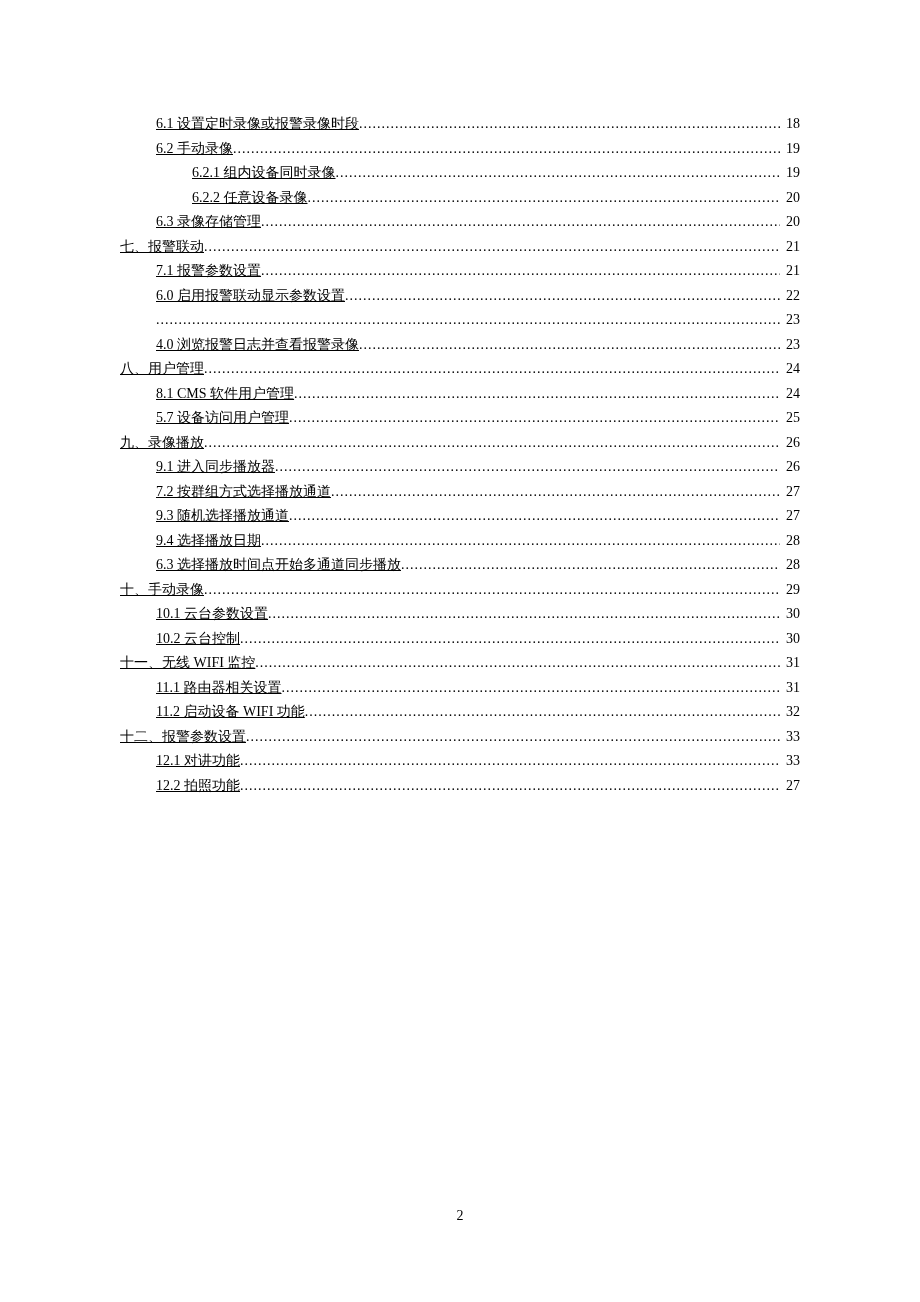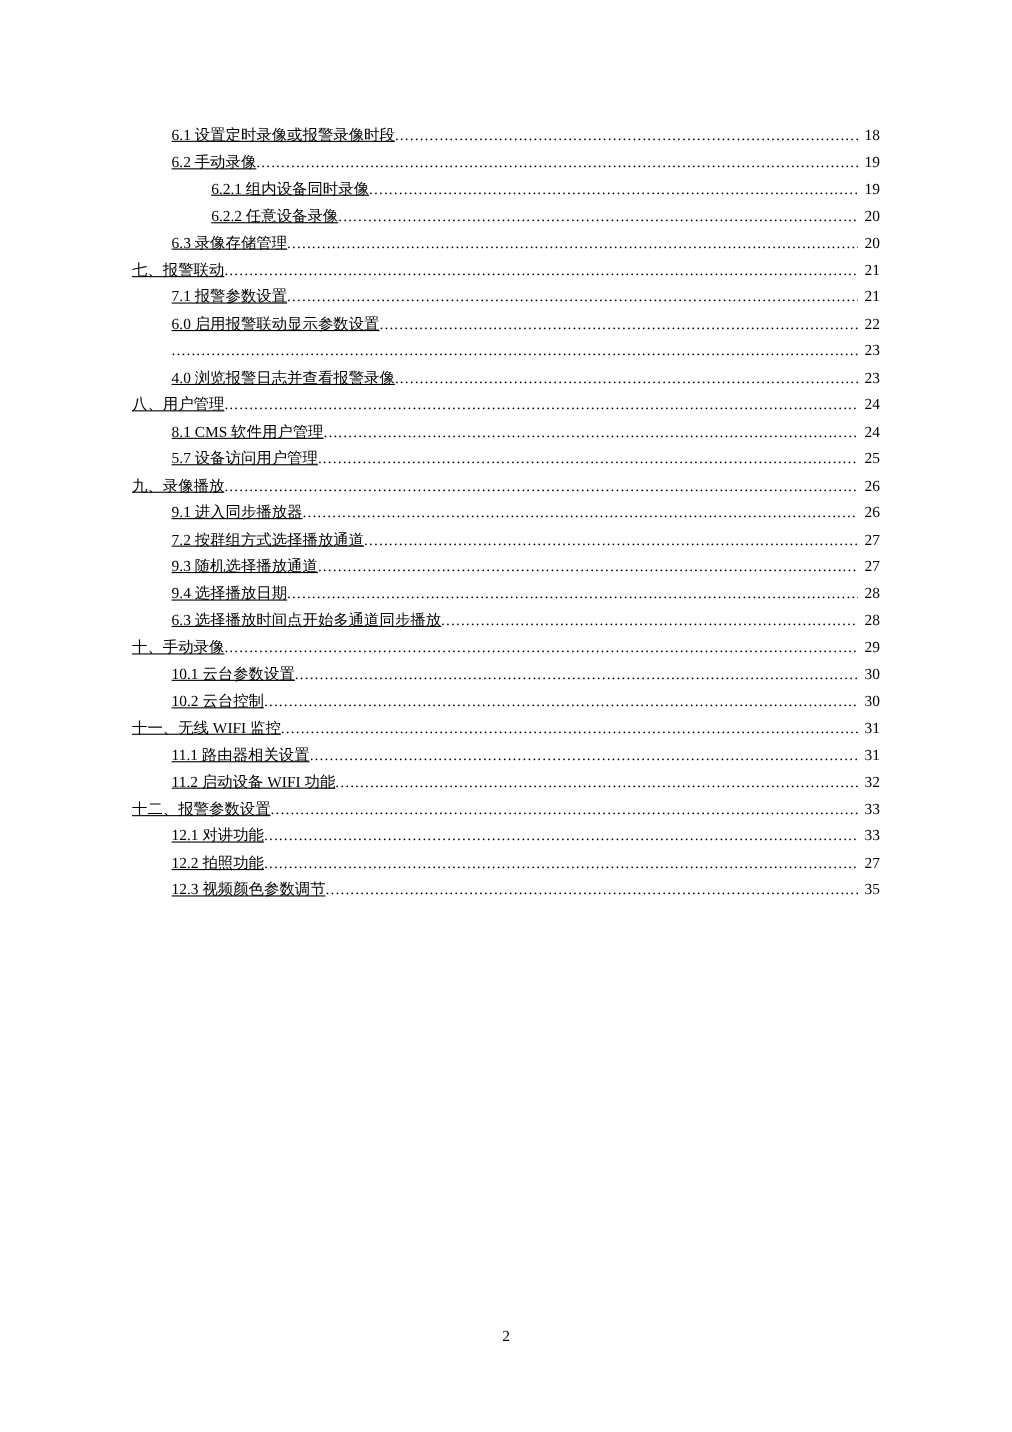--- a/index.html
+++ b/index.html
@@ -189,21 +189,16 @@
       <div class="toc-line indent-1">
         <span class="toc-title">12.1 对讲功能</span>
         <span class="toc-dots"></span>
         <span class="toc-page">33</span>
       </div>
       <div class="toc-line indent-1">
         <span class="toc-title">12.2 拍照功能</span>
         <span class="toc-dots"></span>
         <span class="toc-page">27</span>
       </div>
-      <div class="toc-line indent-1">
-        <span class="toc-title">12.3 视频颜色参数调节</span>
-        <span class="toc-dots"></span>
-        <span class="toc-page">35</span>
-      </div>
     </div>
 </div>
 
 <div class="page-number">2</div>
 
 </body></html>

